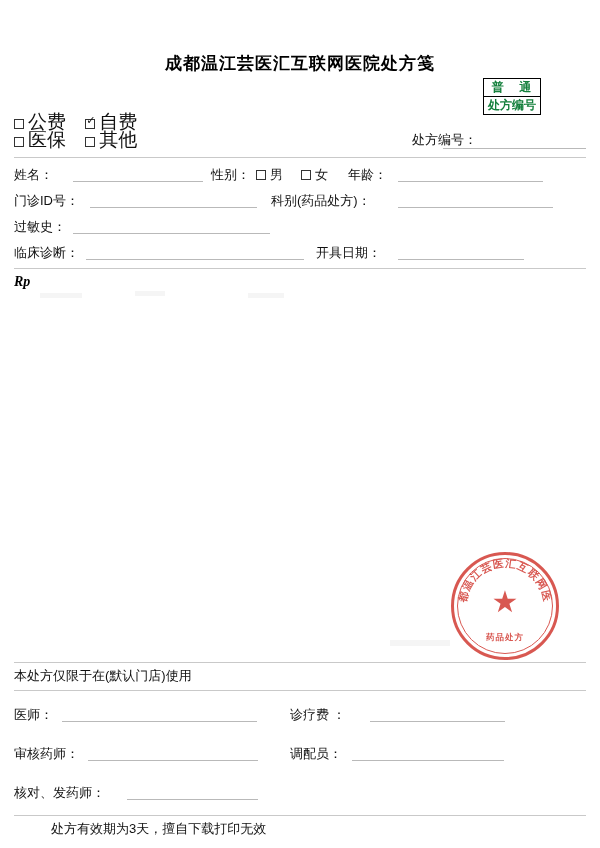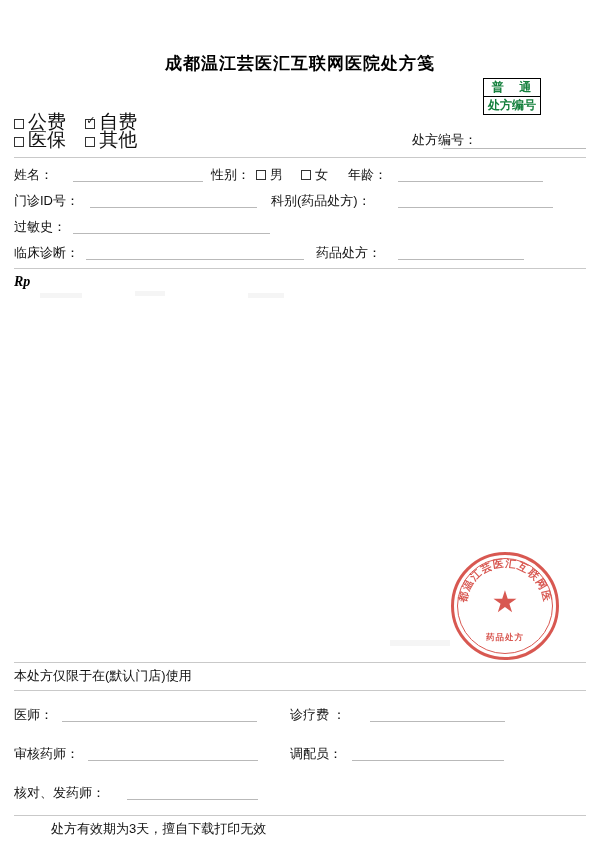--- a/index.html
+++ b/index.html
@@ -280,21 +280,21 @@
 
   <div class="field-label" style="left:271px;top:192px;">科别(药品处方)：</div>
   <div class="uline" style="left:398px;top:207px;width:155px;"></div>
 
   <div class="field-label" style="left:14px;top:218px;">过敏史：</div>
   <div class="uline" style="left:73px;top:233px;width:197px;"></div>
 
   <div class="field-label" style="left:14px;top:244px;">临床诊断：</div>
   <div class="uline" style="left:86px;top:259px;width:218px;"></div>
 
-  <div class="field-label" style="left:316px;top:244px;">药品处方：</div>
+  <div class="field-label" style="left:316px;top:244px;">开具日期：</div>
   <div class="uline" style="left:398px;top:259px;width:126px;"></div>
 
   <div class="hr-full" style="top:268px;"></div>
 
   <div class="rp">Rp</div>
 
   <div style="position:absolute;left:14px;top:296px;width:572px;height:370px;"></div>
 
   <div class="seal">
     <div class="inner-ring"></div>

